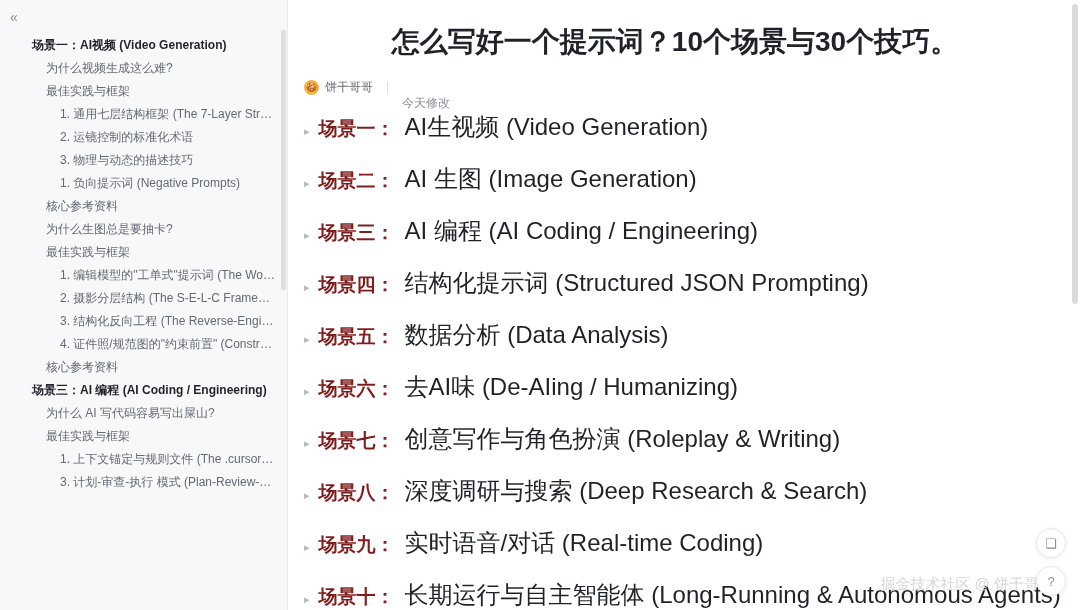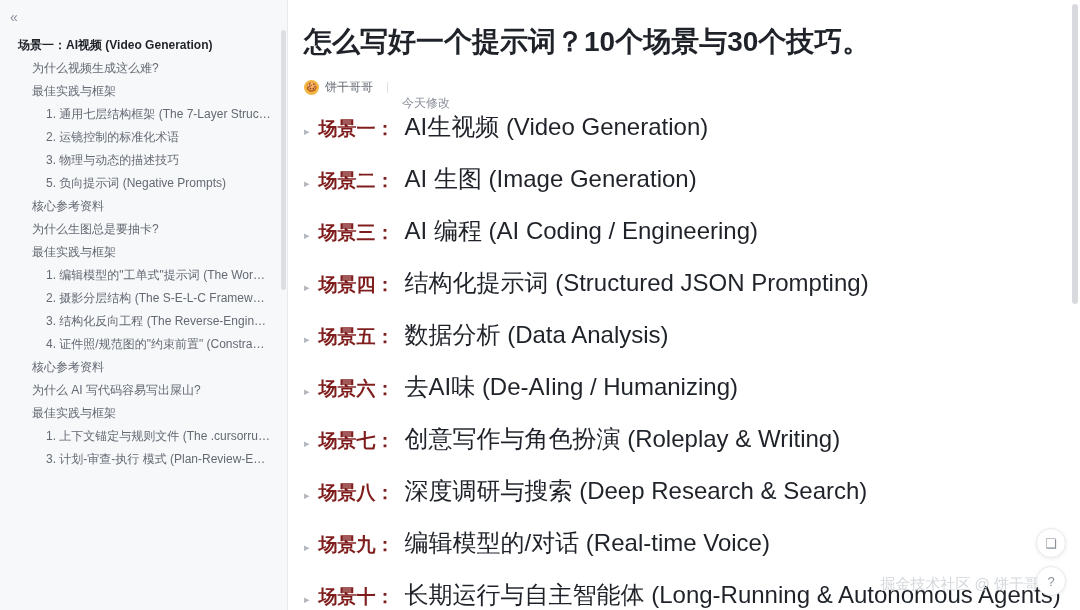--- a/index.html
+++ b/index.html
@@ -34,21 +34,21 @@
     padding-left: 10px;
   }
   .collapse-icon {
     color: #8a8f99;
     font-size: 14px;
     line-height: 1;
     cursor: pointer;
     user-select: none;
   }
   .toc {
-    padding: 0 6px 0 10px;
+    padding: 0 6px 0 24px;
   }
   .toc-item {
     font-size: 12px;
     line-height: 15px;
     color: #5a5f69;
     padding: 4px 6px 4px 6px;
     white-space: nowrap;
     overflow: hidden;
     text-overflow: ellipsis;
     cursor: pointer;
@@ -69,20 +69,21 @@
   }
 
   
   .main {
     flex: 1;
     height: 610px;
     position: relative;
     overflow: hidden;
     background: #ffffff;
     padding: 0 34px 0 16px;
+    text-align: center;
   }
   .doc-title {
     font-size: 28px;
     font-weight: bold;
     color: #1f2329;
     letter-spacing: 0px;
     margin: 22px 0 0 0;
     line-height: 40px;
   }
   .meta-row {
@@ -219,29 +220,30 @@
     <div class="collapse-row">
       <span class="collapse-icon">«</span>
     </div>
     <div class="toc" id="toc">
         <div class="toc-item lvl1">场景一：AI视频 (Video Generation)</div>
         <div class="toc-item lvl2">为什么视频生成这么难?</div>
         <div class="toc-item lvl2">最佳实践与框架</div>
         <div class="toc-item lvl3">1. 通用七层结构框架 (The 7-Layer Struc…</div>
         <div class="toc-item lvl3">2. 运镜控制的标准化术语</div>
         <div class="toc-item lvl3">3. 物理与动态的描述技巧</div>
-        <div class="toc-item lvl3">5. 负向提示词 (Negative Prompts)</div>
+        <div class="toc-item lvl3">1. 负向提示词 (Negative Prompts)</div>
         <div class="toc-item lvl2">核心参考资料</div>
         <div class="toc-item lvl2">为什么生图总是要抽卡?</div>
         <div class="toc-item lvl2">最佳实践与框架</div>
         <div class="toc-item lvl3">1. 编辑模型的"工单式"提示词 (The Wor…</div>
         <div class="toc-item lvl3">2. 摄影分层结构 (The S-E-L-C Framew…</div>
         <div class="toc-item lvl3">3. 结构化反向工程 (The Reverse-Engin…</div>
         <div class="toc-item lvl3">4. 证件照/规范图的"约束前置" (Constra…</div>
         <div class="toc-item lvl2">核心参考资料</div>
+        <div class="toc-item lvl1">场景三：AI 编程 (AI Coding / Engineering)</div>
         <div class="toc-item lvl2">为什么 AI 写代码容易写出屎山?</div>
         <div class="toc-item lvl2">最佳实践与框架</div>
         <div class="toc-item lvl3">1. 上下文锚定与规则文件 (The .cursorru…</div>
         <div class="toc-item lvl3">3. 计划-审查-执行 模式 (Plan-Review-E…</div>
       </div>
     <div class="sb-track">
       <div class="sb-thumb"></div>
     </div>
   </div>
 
@@ -292,21 +294,21 @@
           <span class="scene-text">创意写作与角色扮演 (Roleplay &amp; Writing)</span>
         </div>
         <div class="outline-row">
           <span class="tri">▸</span>
           <span class="scene-label">场景八：</span>
           <span class="scene-text">深度调研与搜索 (Deep Research &amp; Search)</span>
         </div>
         <div class="outline-row">
           <span class="tri">▸</span>
           <span class="scene-label">场景九：</span>
-          <span class="scene-text">编辑模型的/对话 (Real-time Voice)</span>
+          <span class="scene-text">实时语音/对话 (Real-time Coding)</span>
         </div>
         <div class="outline-row">
           <span class="tri">▸</span>
           <span class="scene-label">场景十：</span>
           <span class="scene-text">长期运行与自主智能体 (Long-Running &amp; Autonomous Agents)</span>
         </div>
       </div>
 
     <div class="float-btns">
       <div class="fbtn">❏</div>

